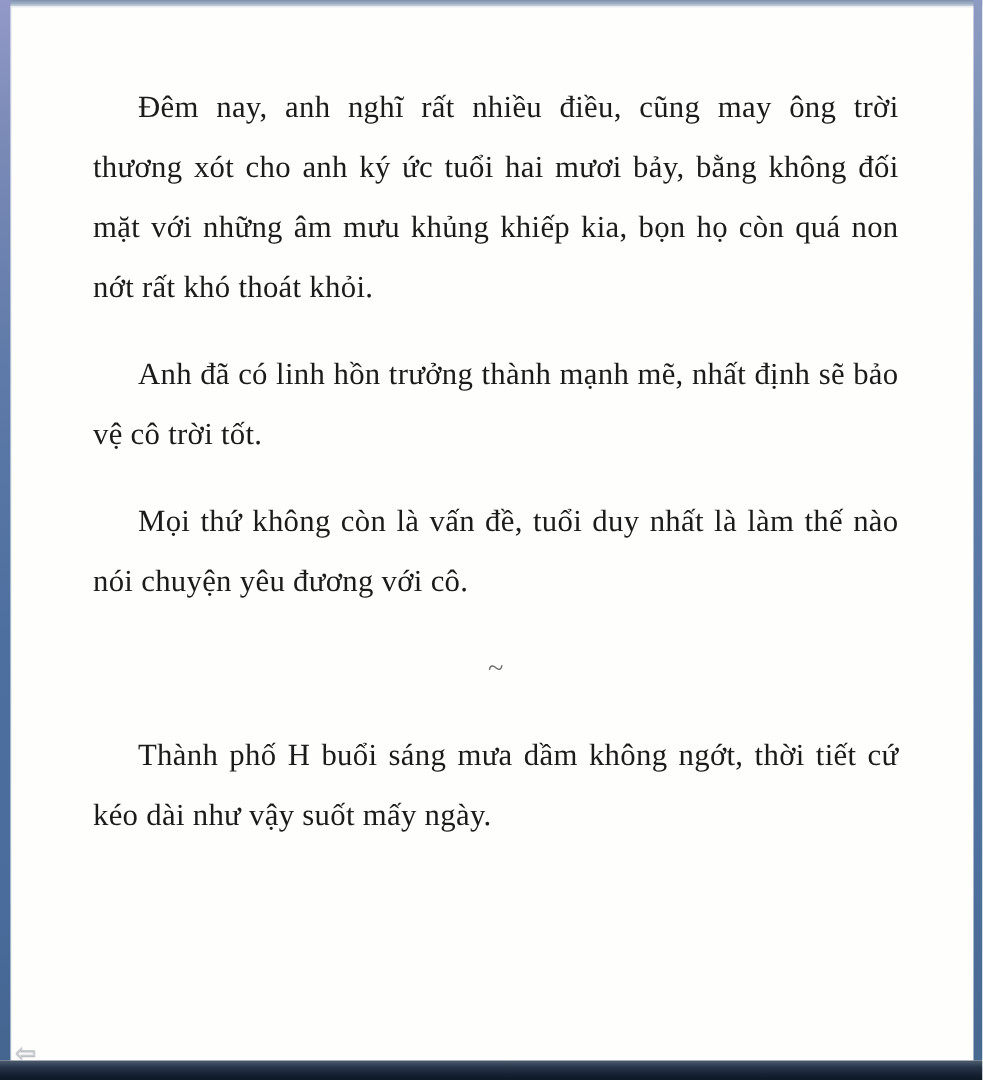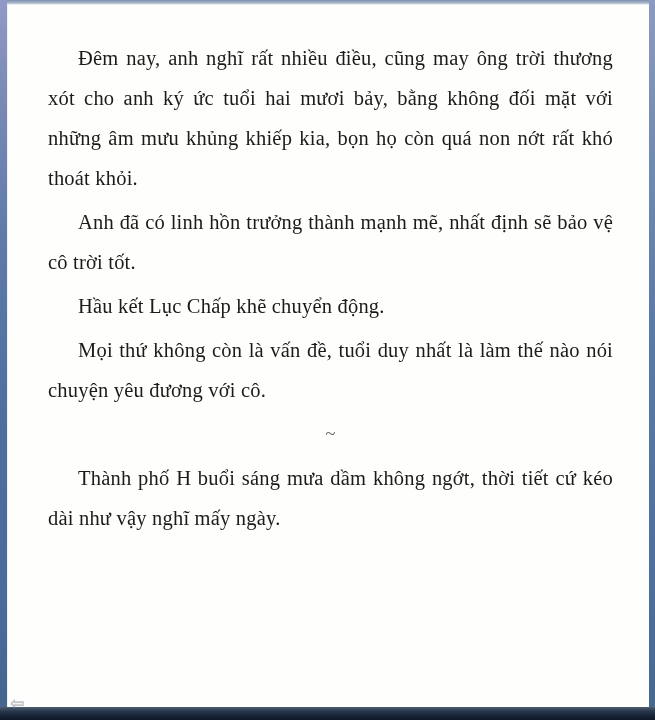--- a/index.html
+++ b/index.html
@@ -59,21 +59,21 @@
 
   
   .text-block {
     position: absolute;
     top: 30px;
     left: 37px;
     right: 32px;
     color: #1b1b1b;
   }
   .text-block p {
-    margin: 4px;
+    margin: 18px;
     font-size: 20.5px;
     line-height: 40px;
     text-align: justify;
     text-indent: 30px;
     letter-spacing: 0.2px;
   }
   .text-block p.separator {
     text-align: center;
     text-indent: 0;
     color: #6e6e6e;
@@ -101,20 +101,19 @@
 
 <div class="frame-top"></div>
 <div class="frame-left"></div>
 <div class="frame-right"></div>
 <div class="frame-bottom"></div>
 
 <div class="page">
   <div class="text-block">
     <p>Đêm nay, anh nghĩ rất nhiều điều, cũng may ông trời thương xót cho anh ký ức tuổi hai mươi bảy, bằng không đối mặt với những âm mưu khủng khiếp kia, bọn họ còn quá non nớt rất khó thoát khỏi.</p>
     <p>Anh đã có linh hồn trưởng thành mạnh mẽ, nhất định sẽ bảo vệ cô trời tốt.</p>
-    <p>Hầu kết Lục Chấp khẽ chuyển động.</p>
     <p>Mọi thứ không còn là vấn đề, tuổi duy nhất là làm thế nào nói chuyện yêu đương với cô.</p>
     <p class="separator">~</p>
-    <p>Thành phố H buổi sáng mưa dầm không ngớt, thời tiết cứ kéo dài như vậy nghĩ mấy ngày.</p>
+    <p>Thành phố H buổi sáng mưa dầm không ngớt, thời tiết cứ kéo dài như vậy suốt mấy ngày.</p>
   </div>
 </div>
 
 <span class="back-cursor">⇦</span>
 
 </body></html>

